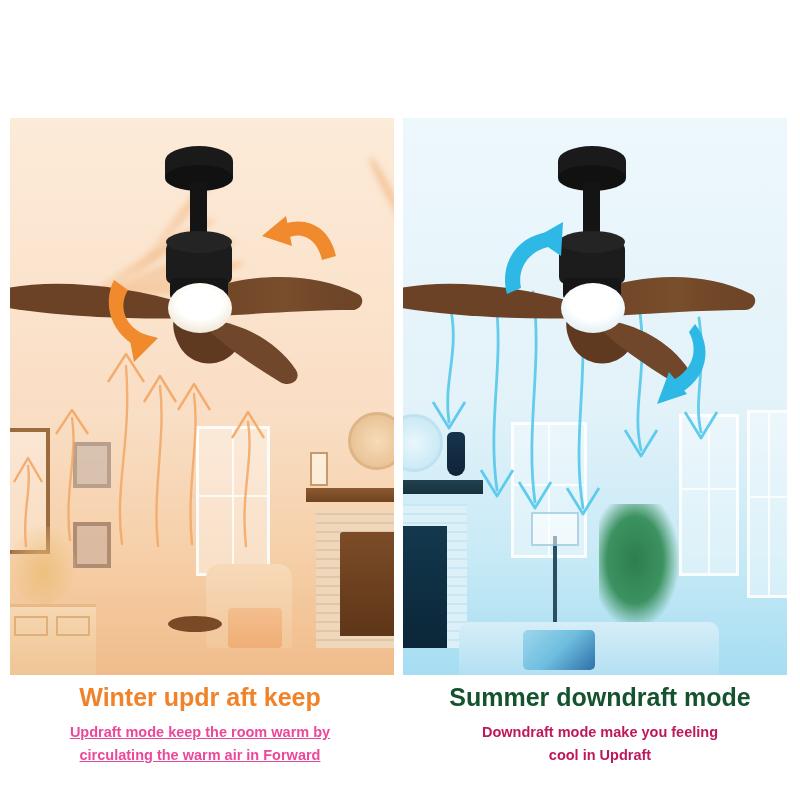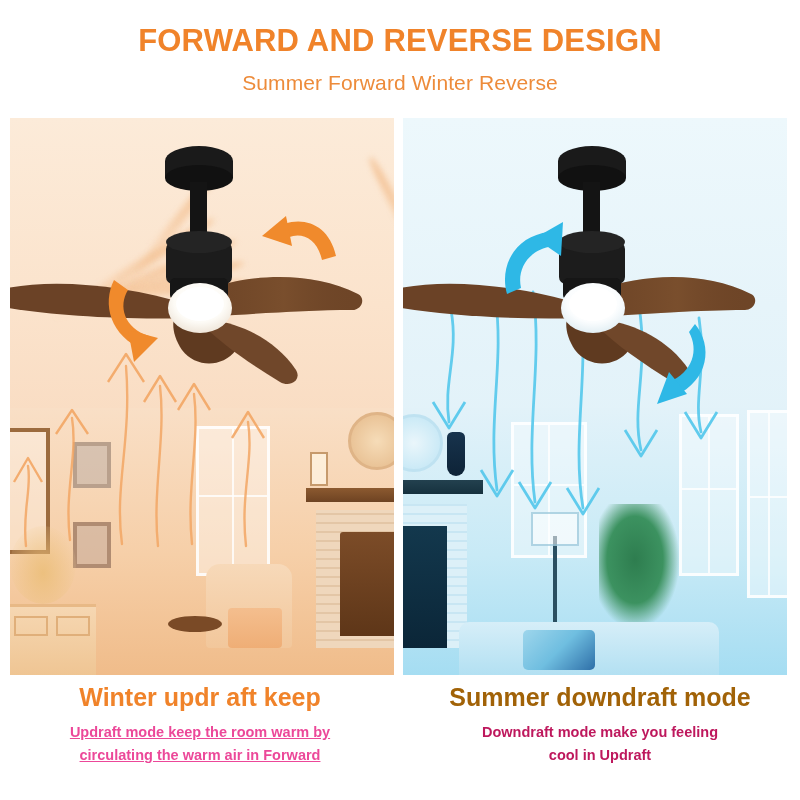--- a/index.html
+++ b/index.html
@@ -67,32 +67,28 @@
 
   
   .captions { position: absolute; left: 0; top: 683px; width: 800px; height: 117px; }
   .cap { position: absolute; top: 0; width: 392px; text-align: center; }
   .cap.left  { left: 4px; }
   .cap.right { left: 404px; }
   .cap-title { font-size: 25px; font-weight: bold; line-height: 1.15; }
   .cap-desc  { font-size: 14.5px; font-weight: bold; line-height: 1.62; margin-top: 9px; }
   .cap.left  .cap-title { color: #F0832A; }
   .cap.left  .cap-desc  { color: #ec4899; text-decoration: underline; }
-  .cap.right .cap-title { color: #a16207; }
+  .cap.right .cap-title { color: #14532d; }
   .cap.right .cap-desc  { color: #be185d; }
 </style>
 </head>
 <body>
 
 <div id="page">
 
-  <div class="header">
-    <div class="title">FORWARD AND REVERSE DESIGN</div>
-    <div class="subtitle">Summer Forward Winter Reverse</div>
-  </div>
 
   <div class="panels">
 
     <div class="panel left">
       <div class="scene">
 
         <div class="ceiling">
           <div class="ray" style="left:14px;  top:96px;  width:190px; transform:rotate(-32deg);"></div>
           <div class="ray" style="left:30px;  top:118px; width:196px; transform:rotate(-22deg);"></div>
           <div class="ray" style="left:44px;  top:140px; width:190px; transform:rotate(-13deg);"></div>

